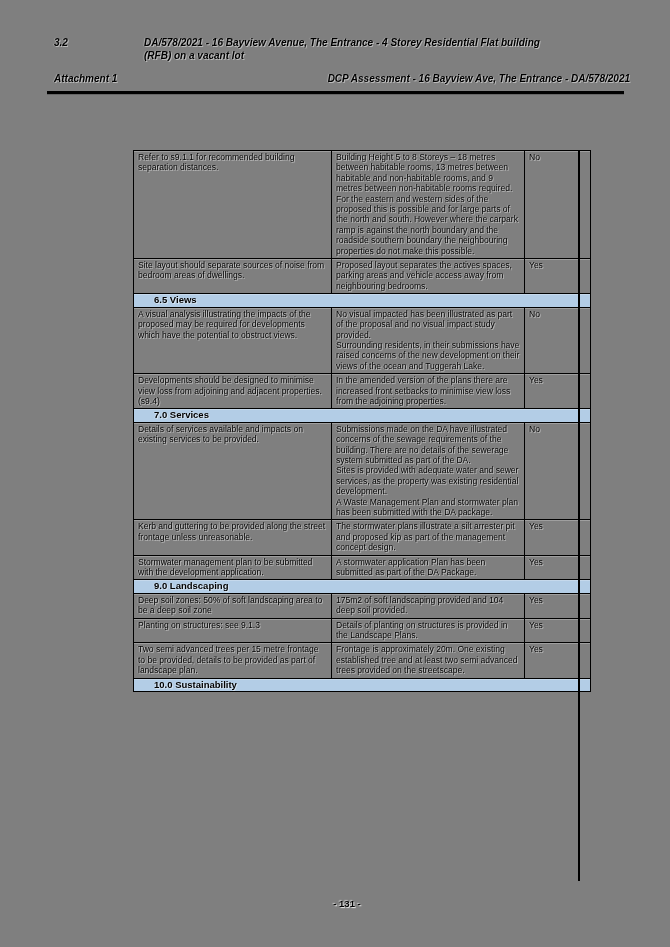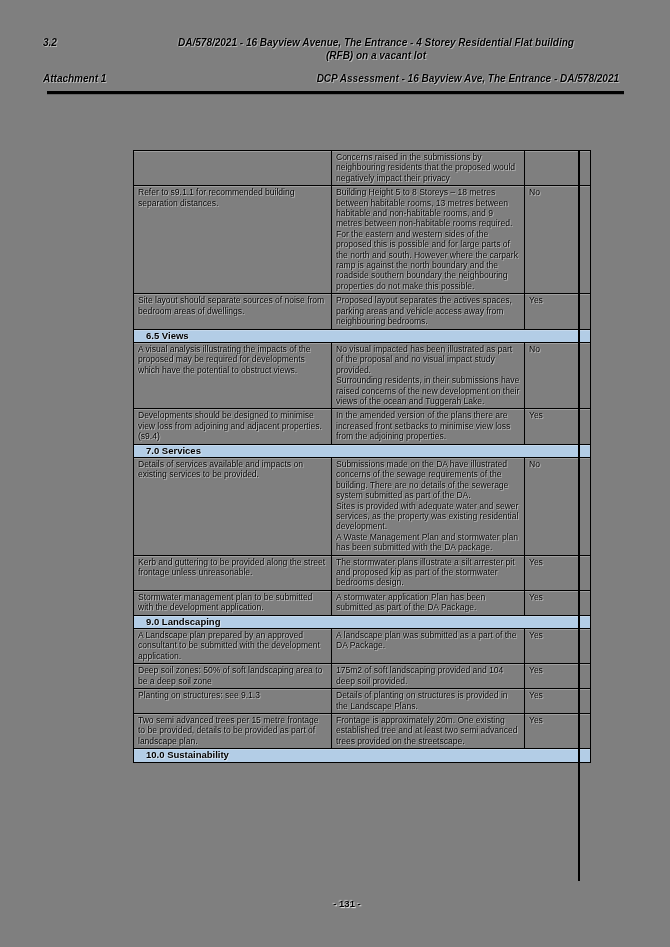--- a/index.html
+++ b/index.html
@@ -8,26 +8,26 @@
     background:#7f7f7f;
     font-family:"Liberation Sans","DejaVu Sans",sans-serif;
     color:#000;
     position:relative;
     overflow:hidden;
   }
   .halo{ text-shadow:1px 1px 0 rgba(255,255,255,.45), -1px 0 1px rgba(255,255,255,.35); }
 
   
   .doc-header{
-    position:absolute; left:43px; top:36px; width:576px;
+    position:absolute; left:54px; top:36px; width:576px;
     font-weight:bold; font-style:italic; font-size:10px; line-height:13px;
   }
   .hdr-row1{ display:flex; align-items:flex-start; }
   .hdr-secnum{ width:90px; flex:0 0 auto; }
-  .hdr-title{ flex:1; text-align:center; }
+  .hdr-title{ flex:1; text-align:left; }
   .hdr-row2{ display:flex; margin-top:10px; }
   .hdr-attachment{ flex:0 0 auto; }
   .hdr-subtitle{ flex:1; text-align:right; }
   .hdr-rule{
     position:absolute; left:47px; top:91px; width:577px; height:3px;
     background:#000; border-bottom:1px solid rgba(255,255,255,.4);
   }
 
   
   .table-wrap{ position:absolute; left:133px; top:150px; width:436px; }
@@ -41,21 +41,21 @@
     vertical-align:top;
     white-space:pre-line;
     word-wrap:break-word;
   }
   td.col-req{ width:189px; }
   td.col-ass{ width:184px; }
   td.col-comp{ width:57px;margin-left:8px; }
   tr.section-row td{
     background:var(--section-bg,#b3cde6);
     font-weight:bold; font-size:9.5px;
-    padding:1px 12px;
+    padding:1px 20px;
     white-space:normal;
   }
   
   table.dcp td{ box-shadow:inset 0 1px 0 rgba(255,255,255,.25); }
 
   .page-right-line{
     position:absolute; left:578px; top:150px; width:2px; height:731px;
     background:#000;
   }
 
@@ -81,25 +81,20 @@
     <span class="hdr-attachment">Attachment 1</span>
     <span class="hdr-subtitle">DCP Assessment - 16 Bayview Ave, The Entrance - DA/578/2021</span>
   </div>
 </div>
 <div class="hdr-rule"></div>
 
 <div class="table-wrap">
   <table class="dcp halo">
     <tbody>
         <tr>
-          <td class="col-req"></td>
-          <td class="col-ass">Concerns raised in the submissions by neighbouring residents that the proposed would negatively impact their privacy</td>
-          <td class="col-comp"></td>
-        </tr>
-        <tr>
           <td class="col-req">Refer to s9.1.1 for recommended building separation distances.</td>
           <td class="col-ass">Building Height 5 to 8 Storeys – 18 metres between habitable rooms, 13 metres between habitable and non-habitable rooms, and 9 metres between non-habitable rooms required.
 For the eastern and western sides of the proposed this is possible and for large parts of the north and south. However where the carpark ramp is against the north boundary and the roadside southern boundary the neighbouring properties do not make this possible.</td>
           <td class="col-comp">No</td>
         </tr>
         <tr>
           <td class="col-req">Site layout should separate sources of noise from bedroom areas of dwellings.</td>
           <td class="col-ass">Proposed layout separates the actives spaces, parking areas and vehicle access away from neighbouring bedrooms.</td>
           <td class="col-comp">Yes</td>
         </tr>
@@ -122,35 +117,30 @@
         </tr>
         <tr>
           <td class="col-req">Details of services available and impacts on existing services to be provided.</td>
           <td class="col-ass">Submissions made on the DA have illustrated concerns of the sewage requirements of the building. There are no details of the sewerage system submitted as part of the DA.
 Sites is provided with adequate water and sewer services, as the property was existing residential development.
 A Waste Management Plan and stormwater plan has been submitted with the DA package.</td>
           <td class="col-comp">No</td>
         </tr>
         <tr>
           <td class="col-req">Kerb and guttering to be provided along the street frontage unless unreasonable.</td>
-          <td class="col-ass">The stormwater plans illustrate a silt arrester pit and proposed kip as part of the stormwater bedrooms design.</td>
+          <td class="col-ass">The stormwater plans illustrate a silt arrester pit and proposed kip as part of the management concept design.</td>
           <td class="col-comp">Yes</td>
         </tr>
         <tr>
           <td class="col-req">Stormwater management plan to be submitted with the development application.</td>
           <td class="col-ass">A stormwater application Plan has been submitted as part of the DA Package.</td>
           <td class="col-comp">Yes</td>
         </tr>
         <tr class="section-row">
           <td colspan="3">9.0 Landscaping</td>
-        </tr>
-        <tr>
-          <td class="col-req">A Landscape plan prepared by an approved consultant to be submitted with the development application.</td>
-          <td class="col-ass">A landscape plan was submitted as a part of the DA Package.</td>
-          <td class="col-comp">Yes</td>
         </tr>
         <tr>
           <td class="col-req">Deep soil zones: 50% of soft landscaping area to be a deep soil zone</td>
           <td class="col-ass">175m2 of soft landscaping provided and 104 deep soil provided.</td>
           <td class="col-comp">Yes</td>
         </tr>
         <tr>
           <td class="col-req">Planting on structures: see 9.1.3</td>
           <td class="col-ass">Details of planting on structures is provided in the Landscape Plans.</td>
           <td class="col-comp">Yes</td>

